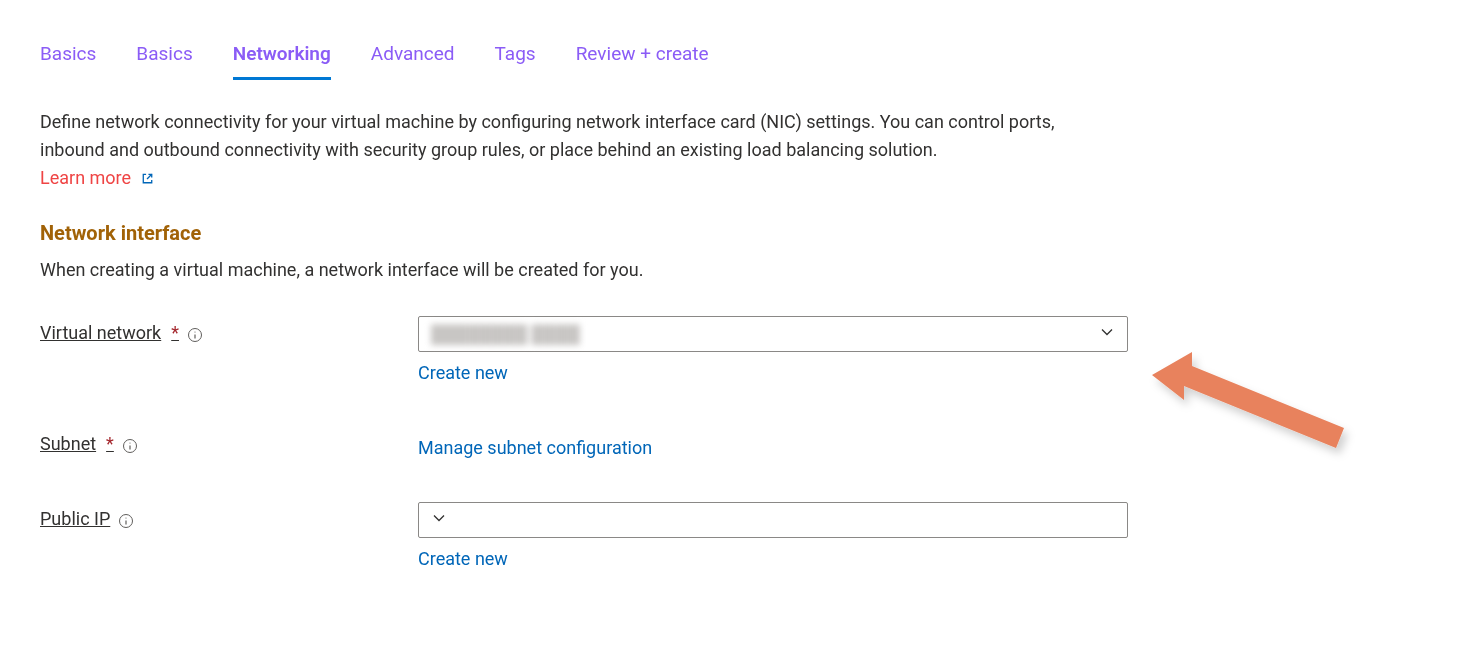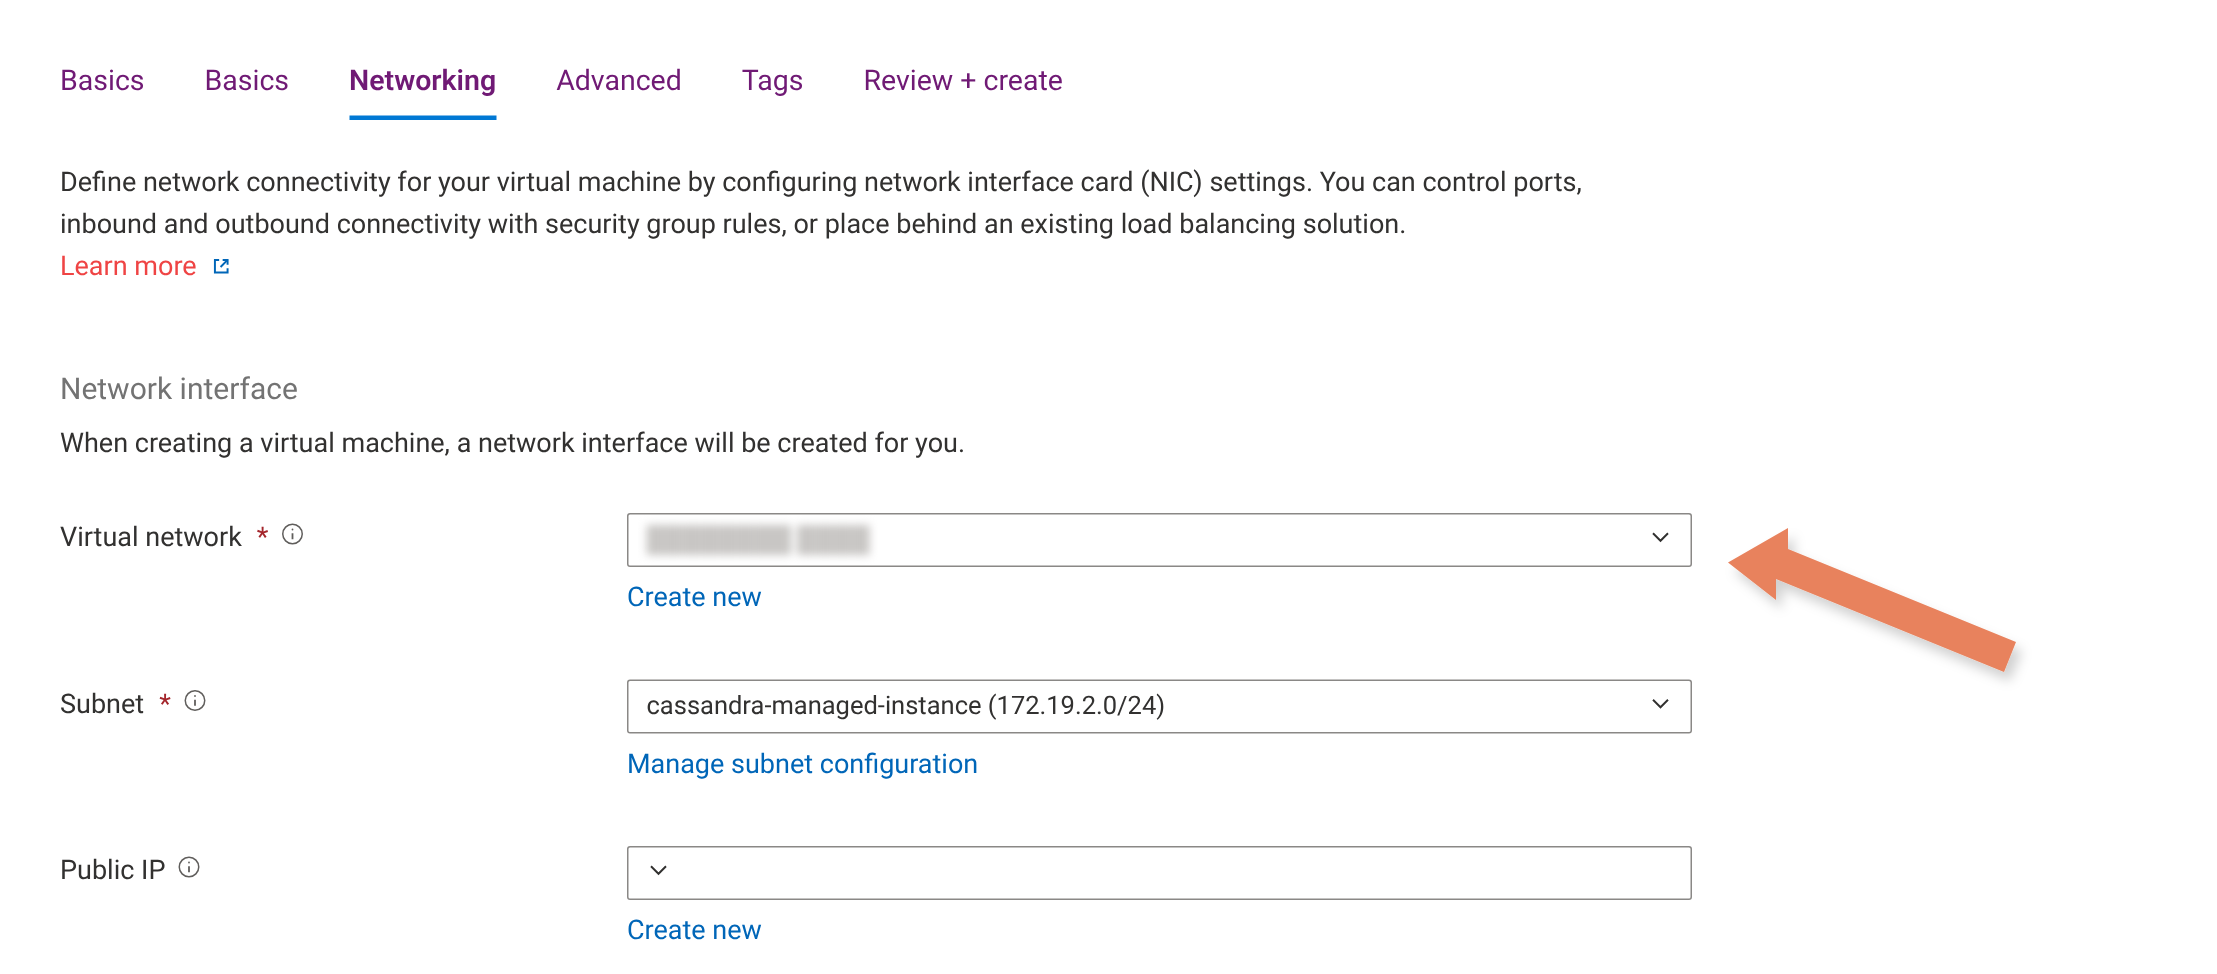--- a/index.html
+++ b/index.html
@@ -22,21 +22,21 @@
   .tabs {
     display: flex;
     gap: 40px;
     margin-top: 40px;
     border-bottom: none;
   }
   .tab {
     font-size: 19px;
     line-height: 28px;
     padding-bottom: 10px;
-    color: #701a75;
+    color: #8b5cf6;
     cursor: pointer;
     position: relative;
   }
   .tab.active {
     font-weight: 600;
   }
   .tab.active::after {
     content: "";
     position: absolute;
     left: 0;
@@ -61,48 +61,49 @@
   }
   .ext-icon {
     display: inline-block;
     vertical-align: -2px;
     margin-left: 4px;
   }
 
   
   .section-title {
     font-size: 20px;
-    font-weight: 400;
-    margin-top: 53px;
-    color: #737373;
+    font-weight: 700;
+    margin-top: 27px;
+    color: #a16207;
   }
   .section-desc {
     font-size: 18px;
     margin-top: 14px;
     color: #323130;
   }
 
   
   .form {
     margin-top: 36px;
   }
   .row {
     display: flex;
     align-items: flex-start;
     margin-bottom: 44px;
   }
   .label-col {
     width: 378px;
     flex: 0 0 378px;
     display: flex;
-    align-items: flex-start;
+    align-items: flex-end;
     gap: 8px;
     font-size: 18px;
     padding-top: 6px;
     color: #323130;
+    text-decoration: underline;
   }
   .req {
     color: #a4262c;
     margin-left: 2px;
   }
   .info-icon {
     display: inline-flex;
     align-items: center;
     justify-content: center;
     color: #605e5c;
@@ -223,28 +224,20 @@
         <span class="req">*</span>
         <span class="info-icon">
           <svg width="16" height="16" viewBox="0 0 16 16" fill="none" stroke="#605e5c" stroke-width="1">
             <circle cx="8" cy="8" r="6.5"></circle>
             <circle cx="8" cy="5" r="0.6" fill="#605e5c" stroke="none"></circle>
             <path d="M8 7.5v4" stroke-width="1.2"></path>
           </svg>
         </span>
       </div>
       <div class="control-col">
-        <div class="select">
-          <span class="value">cassandra-managed-instance (172.19.2.0/24)</span>
-          <span class="chevron">
-            <svg width="16" height="16" viewBox="0 0 16 16" fill="none" stroke="#323130" stroke-width="1.3">
-              <path d="M3 5.5l5 5 5-5"></path>
-            </svg>
-          </span>
-        </div>
         <span class="helper-link">Manage subnet configuration</span>
       </div>
     </div>
 
     <div class="row">
       <div class="label-col">
         <span>Public IP</span>
         <span class="info-icon">
           <svg width="16" height="16" viewBox="0 0 16 16" fill="none" stroke="#605e5c" stroke-width="1">
             <circle cx="8" cy="8" r="6.5"></circle>

